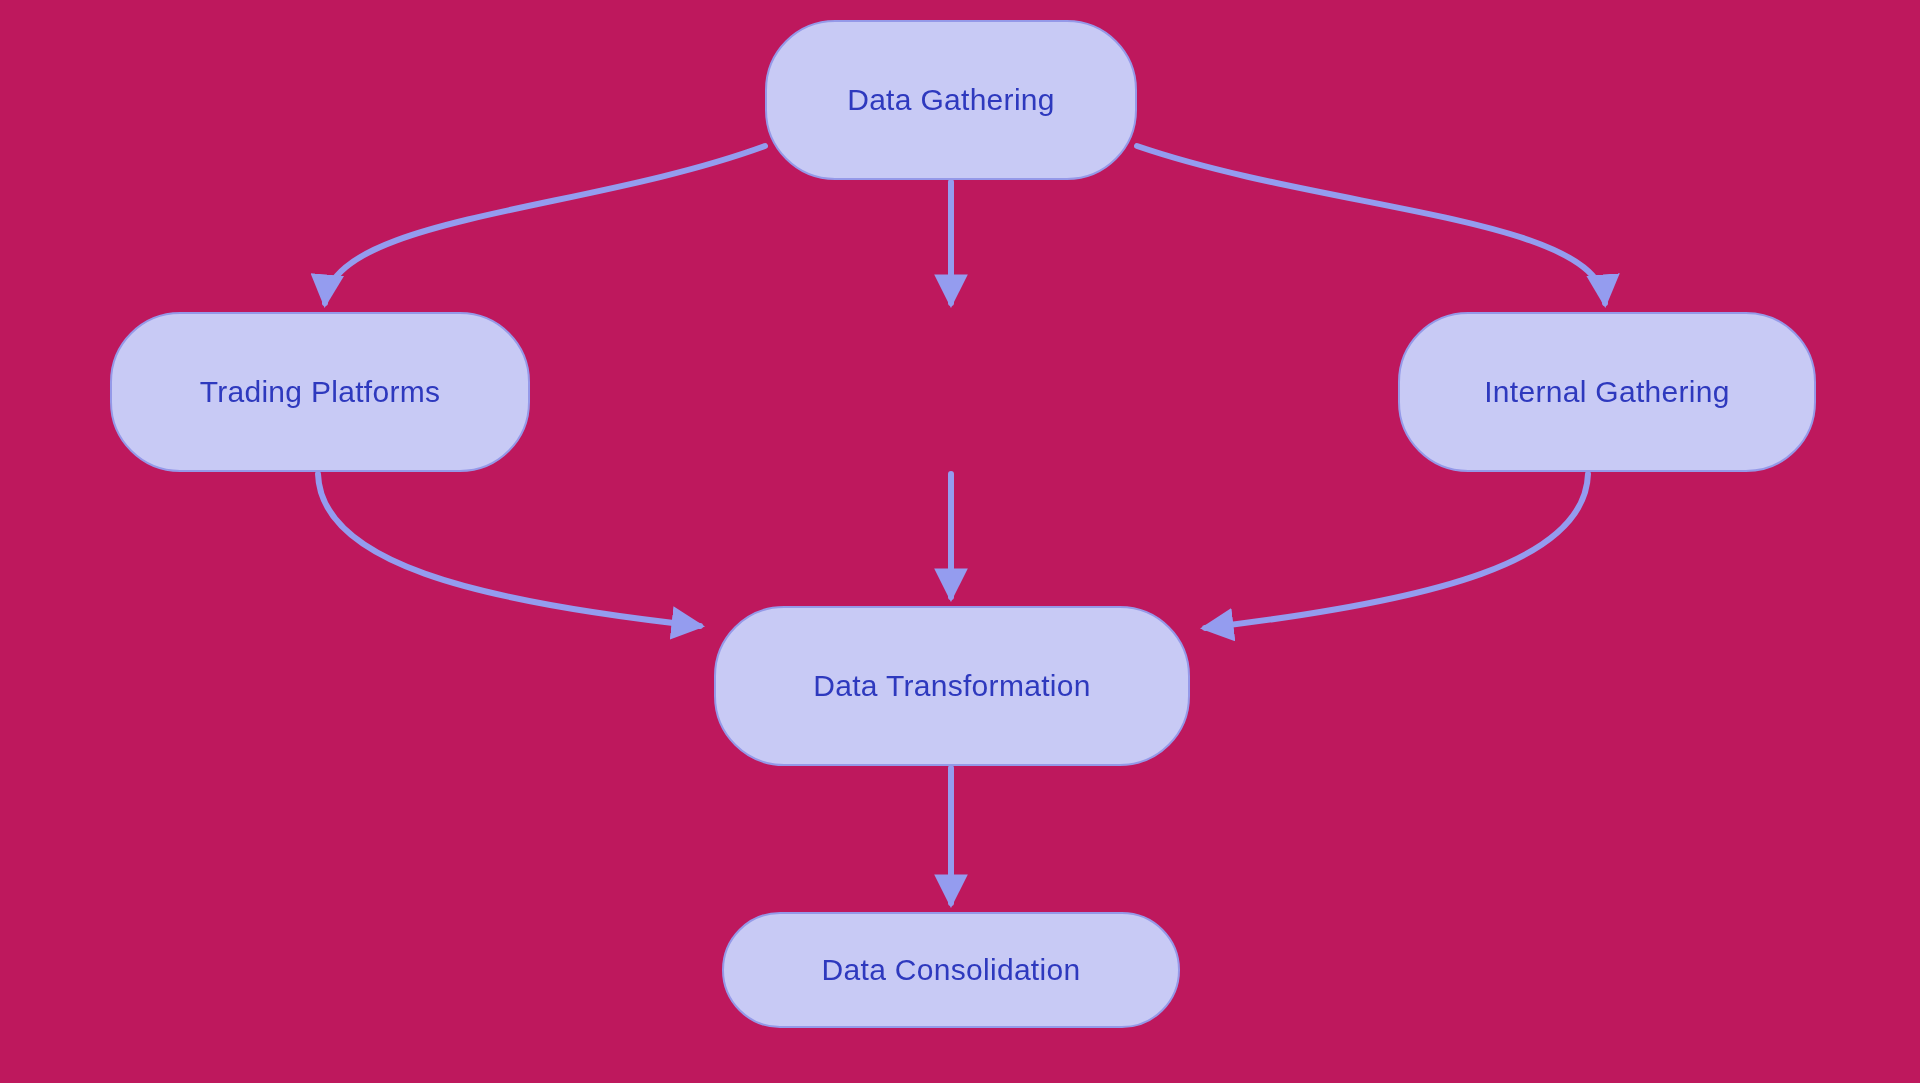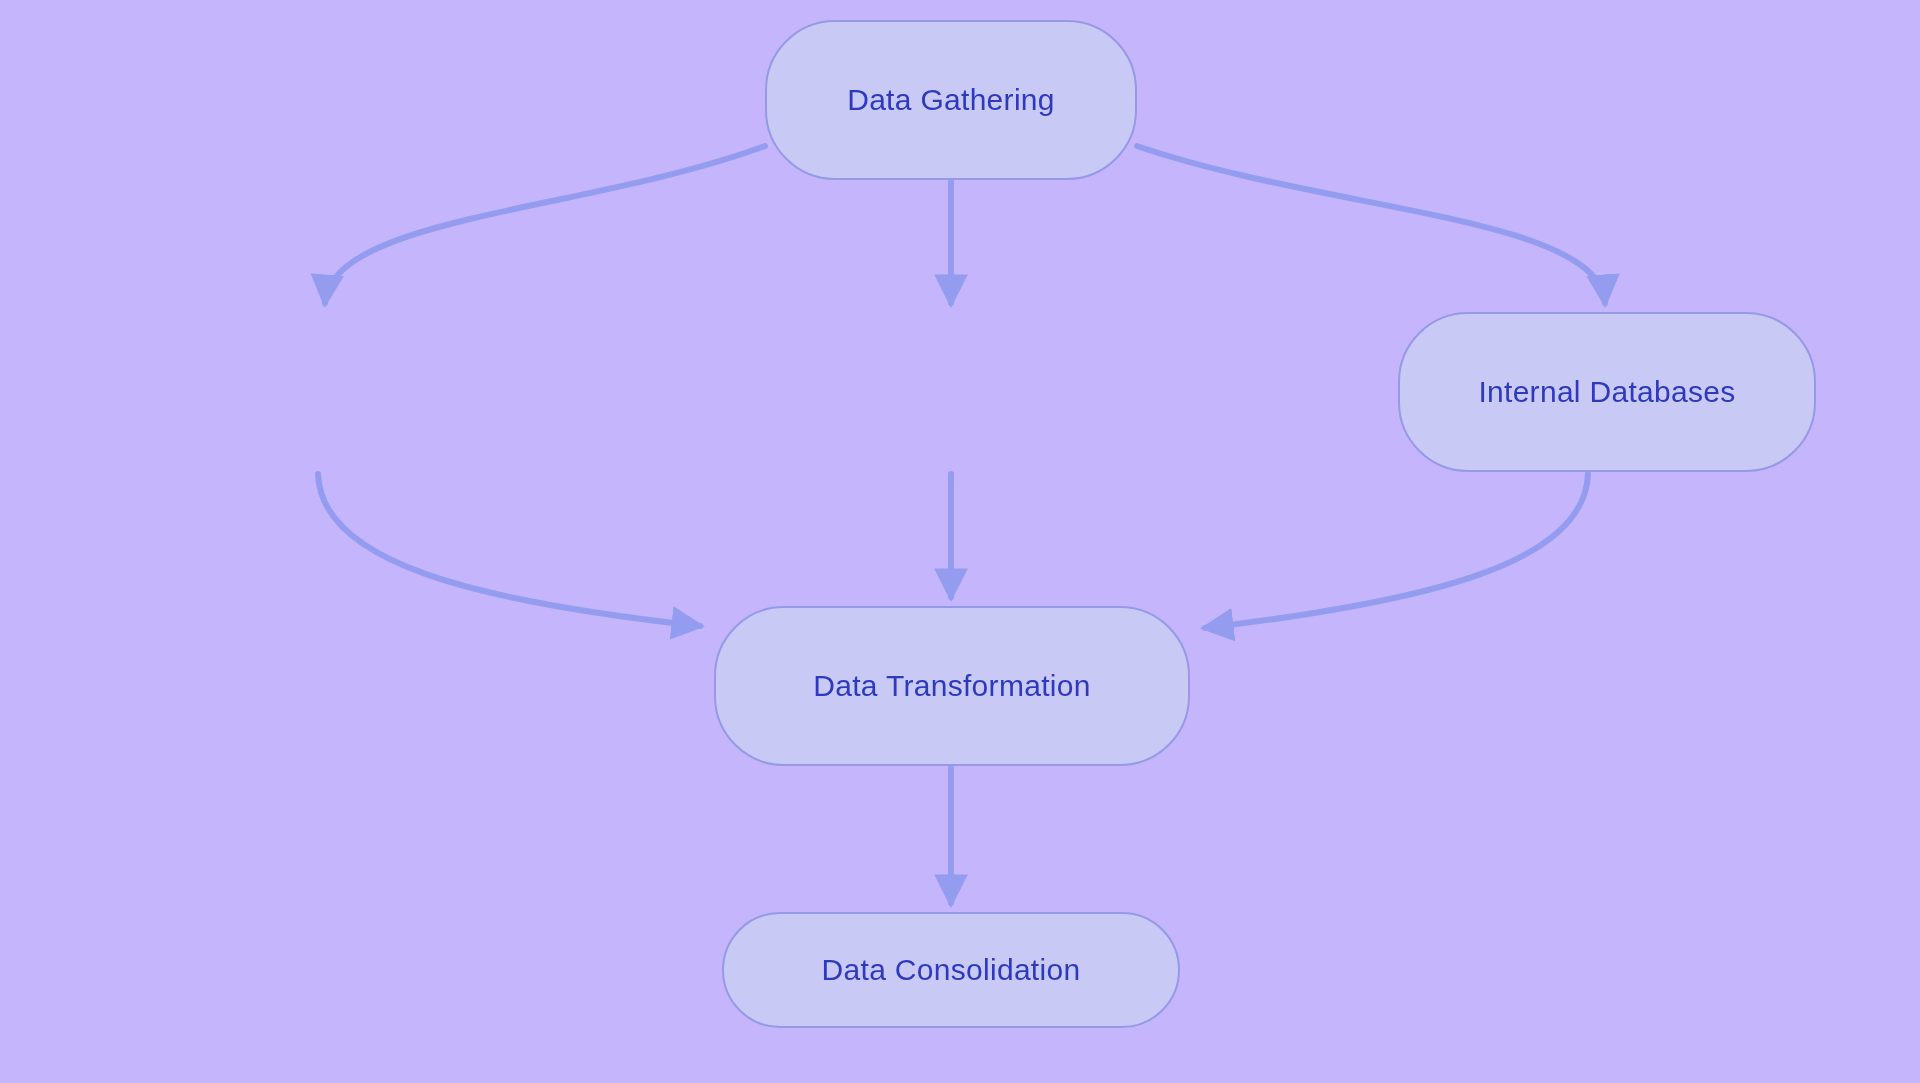--- a/index.html
+++ b/index.html
@@ -5,21 +5,21 @@
   html, body {
     margin: 0;
     padding: 0;
     background: #ffffff;
     font-family: "Liberation Sans", "DejaVu Sans", sans-serif;
   }
   .canvas {
     position: relative;
     width: 1920px;
     height: 1083px;
-    background: #c4b5fd;
+    background: #be185d;
     overflow: hidden;
   }
   .edges {
     position: absolute;
     left: 0;
     top: 0;
     width: 1920px;
     height: 1083px;
     pointer-events: none;
   }
@@ -66,24 +66,27 @@
       <path d="M 951 474 L 951 597" marker-end="url(#arrowhead)"></path>
       <path d="M 1588 474 C 1585 562, 1434 601, 1205 628" marker-end="url(#arrowhead)"></path>
       <path d="M 951 768 L 951 903" marker-end="url(#arrowhead)"></path>
     </g>
   </svg>
 
   <div class="node node-data-gathering">
     <span>Data Gathering</span>
   </div>
 
+  <div class="node node-trading-platforms">
+    <span>Trading Platforms</span>
+  </div>
 
 
   <div class="node node-internal-databases">
-    <span>Internal Databases</span>
+    <span>Internal Gathering</span>
   </div>
 
   <div class="node node-data-transformation">
     <span>Data Transformation</span>
   </div>
 
   <div class="node node-data-consolidation">
     <span>Data Consolidation</span>
   </div>
 

